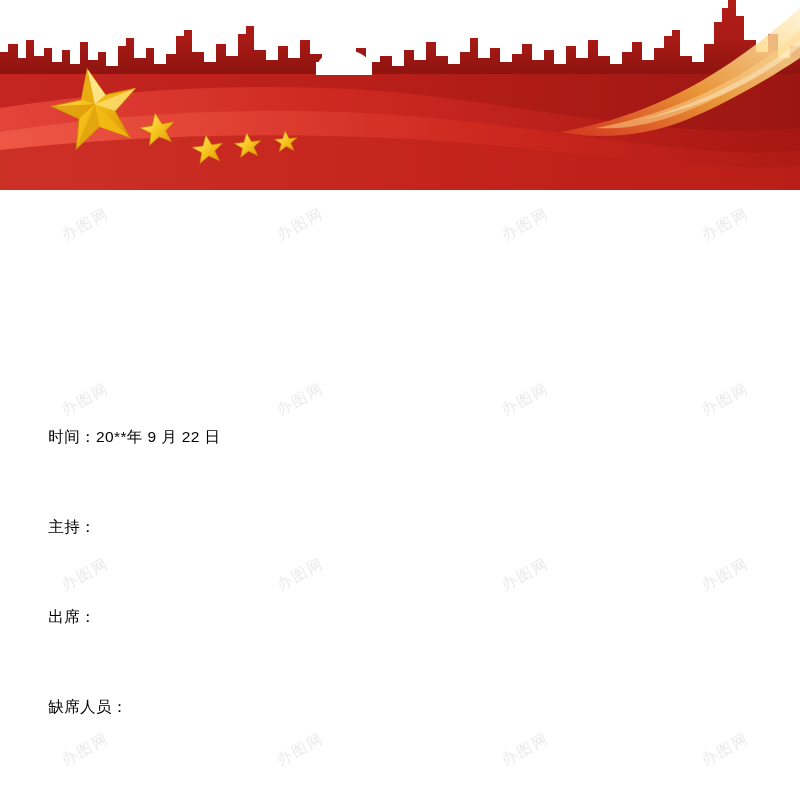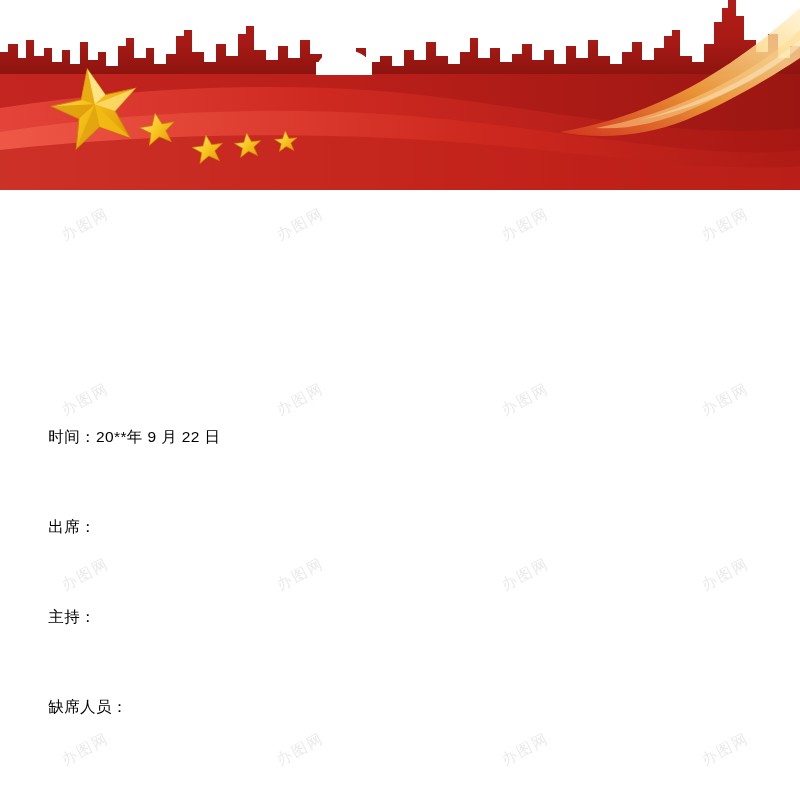--- a/index.html
+++ b/index.html
@@ -181,25 +181,25 @@
 
 <div class="doc">
   <div class="doc-inner">
 
     <div class="line">
       <span>时间：</span><span>20**年 9 月 22 日</span>
     </div>
 
 
     <div class="line">
+      <span>主持：</span><span></span>
+    </div>
+
+    <div class="line">
       <span>出席：</span><span></span>
-    </div>
-
-    <div class="line">
-      <span>主持：</span><span></span>
     </div>
 
     <div class="line">
       <span>缺席人员：</span><span></span>
     </div>
 
   </div>
 </div>
 
 <div id="watermark-layer" style="position:absolute;inset:0;pointer-events:none;">

